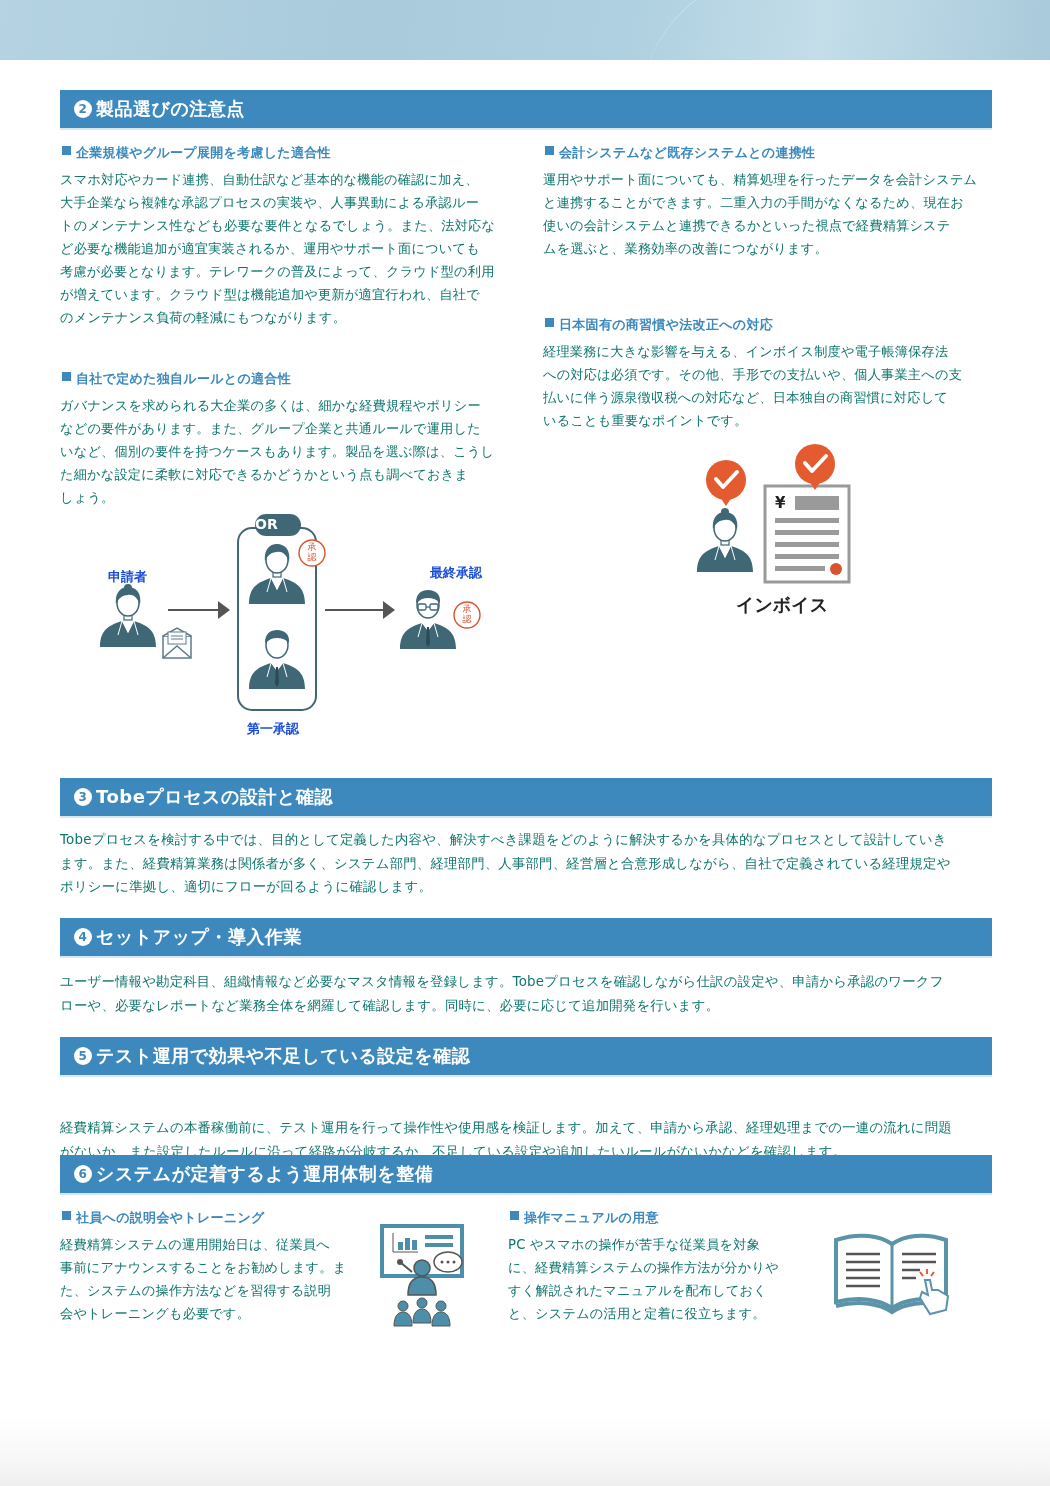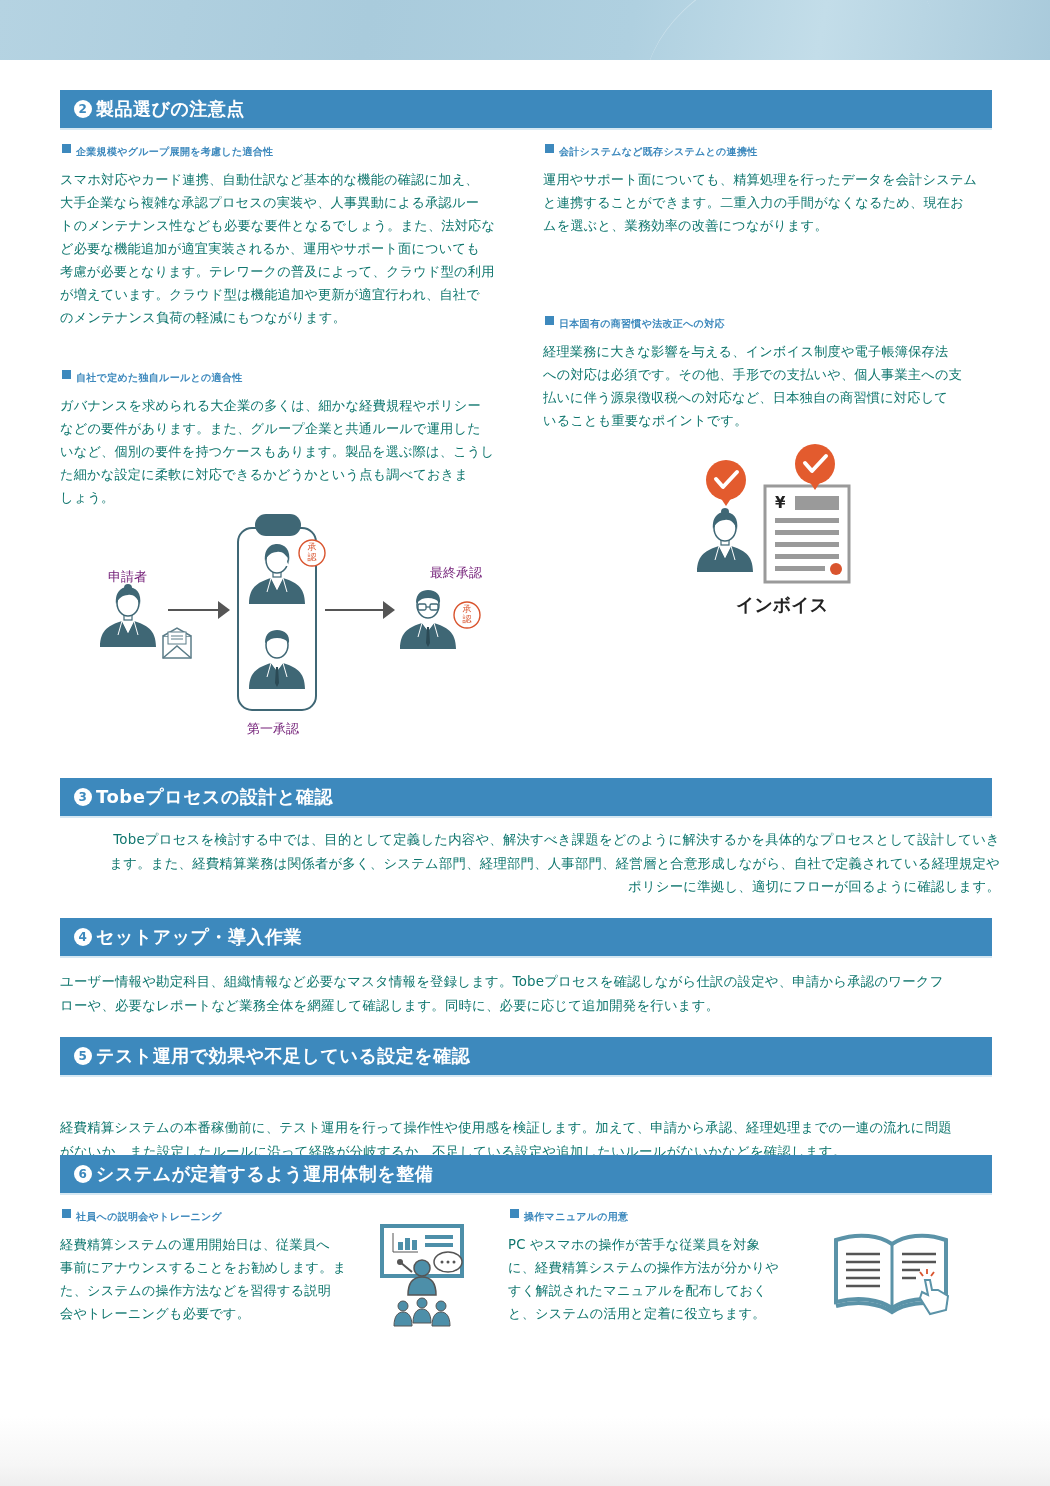--- a/index.html
+++ b/index.html
@@ -27,30 +27,30 @@
     font-weight: bold; font-size: 18px; letter-spacing: 0.5px;
     border-bottom: 2px solid #d6e8f3;
   }
   .num-badge {
     display: inline-flex; align-items: center; justify-content: center;
     width: 18px; height: 18px; border-radius: 50%; background: #fff; color: #3d89bd;
     font-size: 12px; font-weight: bold; margin-right: 4px;
   }
 
   .sub-head {
-    position: absolute; color: #3d89bd; font-weight: bold; font-size: 10px; letter-spacing: 0.3px;
+    position: absolute; color: #3d89bd; font-weight: bold; font-size: 13px; letter-spacing: 0.3px;
   }
   .sub-head .sq { display: inline-block; width: 9px; height: 9px; background: #3d89bd; margin-right: 5px; vertical-align: 2px; }
 
   .para {
     position: absolute; font-size: 13.2px; line-height: 23px; color: #0f766e; letter-spacing: 0.2px;
   }
   .para-wide { font-size: 13.4px; line-height: 23.5px; }
 
-  .fig-label { position: absolute; font-weight: normal; font-size: 13px; color: #701a75; }
+  .fig-label { position: absolute; font-weight: bold; font-size: 13px; color: #1d4ed8; }
   .invoice-label { position: absolute; font-weight: bold; font-size: 18px; color: #222; }
 
   svg { position: absolute; overflow: visible; }
 </style>
 </head>
 <body>
 
 <div class="top-banner"></div>
 
 <div class="section-bar" style="top:90px;">
@@ -81,20 +81,21 @@
   <div>た細かな設定に柔軟に対応できるかどうかという点も調べておきま</div>
   <div>しょう。</div>
 </div>
 
 <div class="sub-head" style="left:545px; top:144px;">
   <span class="sq"></span><span>会計システムなど既存システムとの連携性</span>
 </div>
 <div class="para" style="left:543px; top:168px; width:455px;">
   <div>運用やサポート面についても、精算処理を行ったデータを会計システム</div>
   <div>と連携することができます。二重入力の手間がなくなるため、現在お</div>
+  <div>使いの会計システムと連携できるかといった視点で経費精算システ</div>
   <div>ムを選ぶと、業務効率の改善につながります。</div>
 </div>
 
 <div class="sub-head" style="left:545px; top:316px;">
   <span class="sq"></span><span>日本固有の商習慣や法改正への対応</span>
 </div>
 <div class="para" style="left:543px; top:340px; width:455px;">
   <div>経理業務に大きな影響を与える、インボイス制度や電子帳簿保存法</div>
   <div>への対応は必須です。その他、手形での支払いや、個人事業主への支</div>
   <div>払いに伴う源泉徴収税への対応など、日本独自の商習慣に対応して</div>
@@ -234,37 +235,37 @@
     </g>
     <path d="M925 1280 L928 1295 L922 1292 L920 1298 L930 1314 L946 1310 L948 1296 L938 1290 L932 1290 L930 1280 Z" fill="#fff" stroke="#5b93a8" stroke-width="2"></path>
     <g stroke="#d9542e" stroke-width="1.8">
       <line x1="920" y1="1272" x2="923" y2="1276"></line>
       <line x1="927" y1="1269" x2="927" y2="1274"></line>
       <line x1="934" y1="1272" x2="931" y2="1276"></line>
     </g>
   </g>
 </svg>
 
-<div style="position:absolute; left:255px; top:516px; width:46px; text-align:center; color:#fff; font-weight:bold; font-size:14px;margin-top:37px;">OR</div>
+<div style="position:absolute; left:255px; top:516px; width:46px; text-align:left; color:#fff; font-weight:bold; font-size:14px;">OR</div>
 <div style="position:absolute; left:303px; top:542px; width:18px; text-align:center; color:#d9542e; font-size:9px; line-height:10px;">
   <div>承</div>
   <div>認</div>
 </div>
 <div style="position:absolute; left:458px; top:604px; width:18px; text-align:center; color:#d9542e; font-size:9px; line-height:10px;">
   <div>承</div>
   <div>認</div>
 </div>
 <div style="position:absolute; left:775px; top:494px; font-weight:bold; font-size:15px; color:#222;">¥</div>
 <div class="invoice-label" style="left:736px; top:593px;">インボイス</div>
 
 <div class="section-bar" style="top:778px;">
   <span class="num-badge">3</span>
   <span>Tobeプロセスの設計と確認</span>
 </div>
-<div class="para para-wide" style="left:60px; top:828px; width:940px;text-align:right;">
+<div class="para para-wide" style="left:60px; top:828px; width:940px;">
   <div>Tobeプロセスを検討する中では、目的として定義した内容や、解決すべき課題をどのように解決するかを具体的なプロセスとして設計していき</div>
   <div>ます。また、経費精算業務は関係者が多く、システム部門、経理部門、人事部門、経営層と合意形成しながら、自社で定義されている経理規定や</div>
   <div>ポリシーに準拠し、適切にフローが回るように確認します。</div>
 </div>
 
 <div class="section-bar" style="top:918px;">
   <span class="num-badge">4</span>
   <span>セットアップ・導入作業</span>
 </div>
 <div class="para para-wide" style="left:60px; top:970px; width:940px;">

